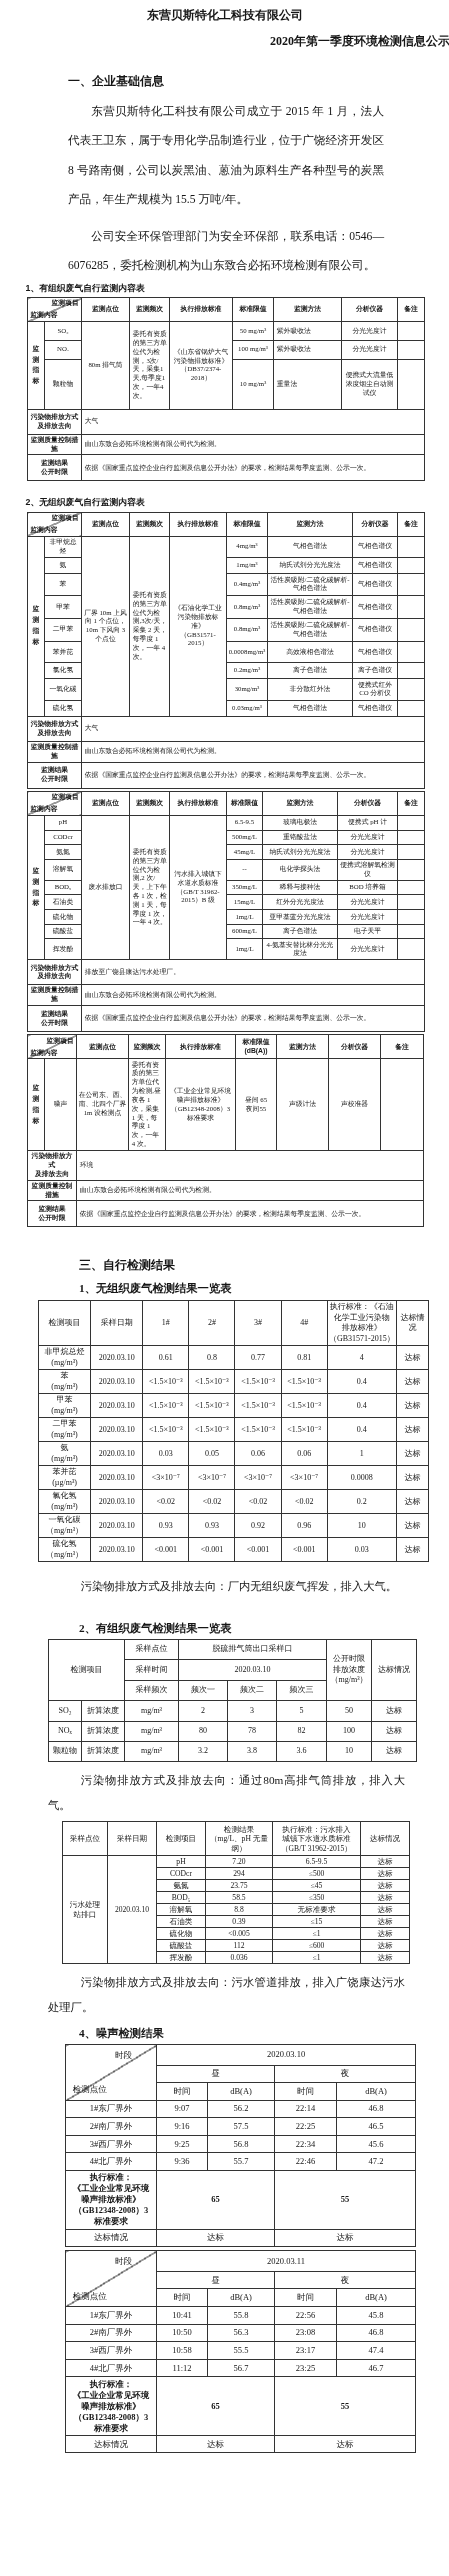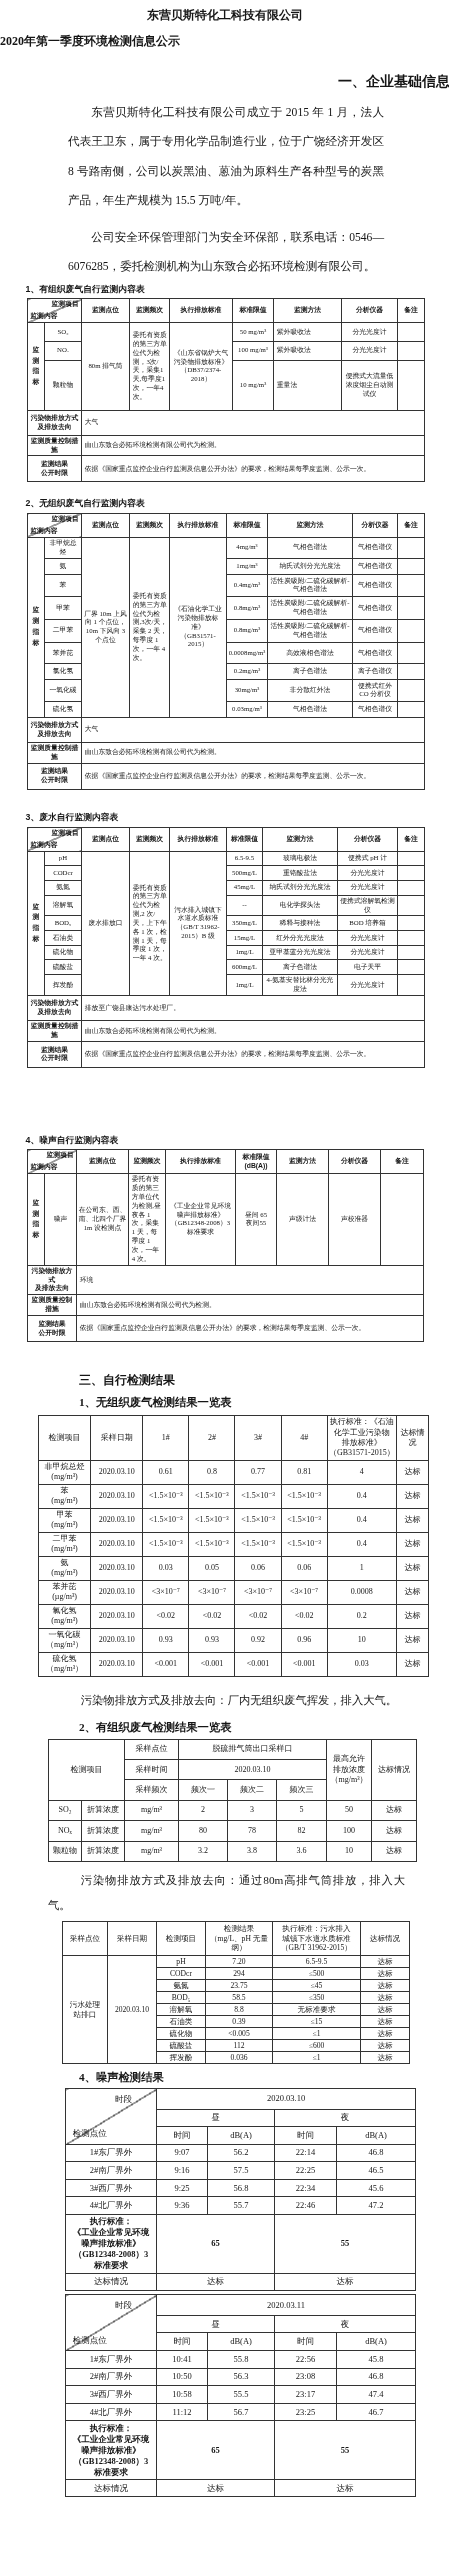--- a/index.html
+++ b/index.html
@@ -1,22 +1,22 @@
 <!DOCTYPE html>
 <html style="font-size:9px"><head>
 <meta charset="utf-8">
 <style>
   * { margin:0; padding:0; box-sizing:border-box; }
   html,body { background:#ffffff; }
   body { width:450px; height:2576px; overflow:hidden; font-family:"Liberation Serif","DejaVu Serif",serif; color:#161616; }
   .page { width:450px; height:2576px; padding-top:6.8px; position:relative; }
 
   .doc-title { text-align:center; font-size:12px; font-weight:bold; }
-  .doc-subtitle { text-align:left; font-size:12px; font-weight:bold; margin-top:9.6px; }
-  .sec-head { font-size:14px; font-weight:bold; margin:22.7px 0 0 68px;text-align:right; }
+  .doc-subtitle { text-align:right; font-size:12px; font-weight:bold; margin-top:9.6px; }
+  .sec-head { font-size:12px; font-weight:bold; margin:22.7px 0 0 68px; }
   .para { font-size:11.6px; line-height:29.5px; text-align:justify; text-indent:2em; margin:6.8px 66px 0 68px; }
 
   .plan-head { font-family:"Liberation Sans",sans-serif; font-size:9.3px; font-weight:bold; margin:14.7px 0 0 25.5px; }
   .ptitle { font-family:"Liberation Sans",sans-serif; font-size:8.8px; font-weight:bold; margin:16px 0 0 25.5px; }
   .ptitle.first { margin-top:2.3px; }
 
   table { border-collapse:collapse; table-layout:fixed; }
   td { border:0.6px solid #333; text-align:center; vertical-align:middle; white-space:pre-line; padding:1.1px 1.1px; overflow:hidden; }
   .hb { font-family:"Liberation Sans",sans-serif; font-weight:bold; }
   .tl { text-align:left; padding-left:2.8px; }
@@ -234,21 +234,20 @@
       <td colspan="7" class="tl">由山东致合必拓环境检测有限公司代为检测。</td>
     </tr>
     <tr style="height:26px">
       <td colspan="2" class="hb">监测结果
 公开时限</td>
       <td colspan="7" class="tl">依据《国家重点监控企业自行监测及信息公开办法》的要求，检测结果每季度监测、公示一次。</td>
     </tr>
   </tbody>
     </table>
 
-  <div class="ptitle" style="margin-top:22.7px">3、废水自行监测内容表</div>
   <table class="ptable">
     <colgroup>
         <col style="width:17px">
         <col style="width:37px">
         <col style="width:48px">
         <col style="width:40px">
         <col style="width:57px">
         <col style="width:36px">
         <col style="width:75px">
         <col style="width:60px">
@@ -342,21 +341,20 @@
       <td colspan="7" class="tl">由山东致合必拓环境检测有限公司代为检测。</td>
     </tr>
     <tr style="height:26px">
       <td colspan="2" class="hb">监测结果
 公开时限</td>
       <td colspan="7" class="tl">依据《国家重点监控企业自行监测及信息公开办法》的要求，检测结果每季度监测、公示一次。</td>
     </tr>
   </tbody>
     </table>
 
-  <div class="ptitle" style="margin-top:67px">4、噪声自行监测内容表</div>
   <table class="ptable">
     <colgroup>
         <col style="width:17px">
         <col style="width:32px">
         <col style="width:52px">
         <col style="width:37px">
         <col style="width:70px">
         <col style="width:41px">
         <col style="width:52px">
         <col style="width:52px">
@@ -527,38 +525,38 @@
           <td>&lt;0.001</td>
           <td>&lt;0.001</td>
           <td>&lt;0.001</td>
           <td>0.03</td>
           <td>达标</td>
         </tr>
   </tbody>
     </table>
   <p class="note" style="margin-top:11.3px">污染物排放方式及排放去向：厂内无组织废气挥发，排入大气。</p>
 
-  <div class="rtitle" style="margin-top:7px">2、有组织废气检测结果一览表</div>
+  <div class="rtitle" style="margin-top:22px">2、有组织废气检测结果一览表</div>
   <table class="otable">
     <colgroup>
         <col style="width:33px">
         <col style="width:43px">
         <col style="width:54px">
         <col style="width:49px">
         <col style="width:49px">
         <col style="width:50px">
         <col style="width:45px">
         <col style="width:45px">
       </colgroup>
     <tbody>
         <tr>
       <td colspan="2" rowspan="3">检测项目</td>
       <td>采样点位</td>
       <td colspan="3">脱硫排气筒出口采样口</td>
-      <td rowspan="3">最高允许
+      <td rowspan="3">公开时限
 排放浓度
 （mg/m³）</td>
       <td rowspan="3">达标情况</td>
     </tr>
     <tr>
       <td>采样时间</td>
       <td colspan="3">2020.03.10</td>
     </tr>
     <tr>
       <td>采样频次</td>
@@ -674,20 +672,21 @@
           <td>达标</td>
         </tr>
     <tr class="drow">
           <td>挥发酚</td>
           <td>0.036</td>
           <td>≤1</td>
           <td>达标</td>
         </tr>
   </tbody>
     </table>
+  <p class="note" style="margin-top:5.7px">污染物排放方式及排放去向：污水管道排放，排入广饶康达污水处理厂。</p>
 
   <div class="rtitle" style="margin-top:5.7px">4、噪声检测结果</div>
 
   <table class="ntable">
     <colgroup>
         <col style="width:91px">
         <col style="width:51px">
         <col style="width:67px">
         <col style="width:62px">
         <col style="width:79px">

